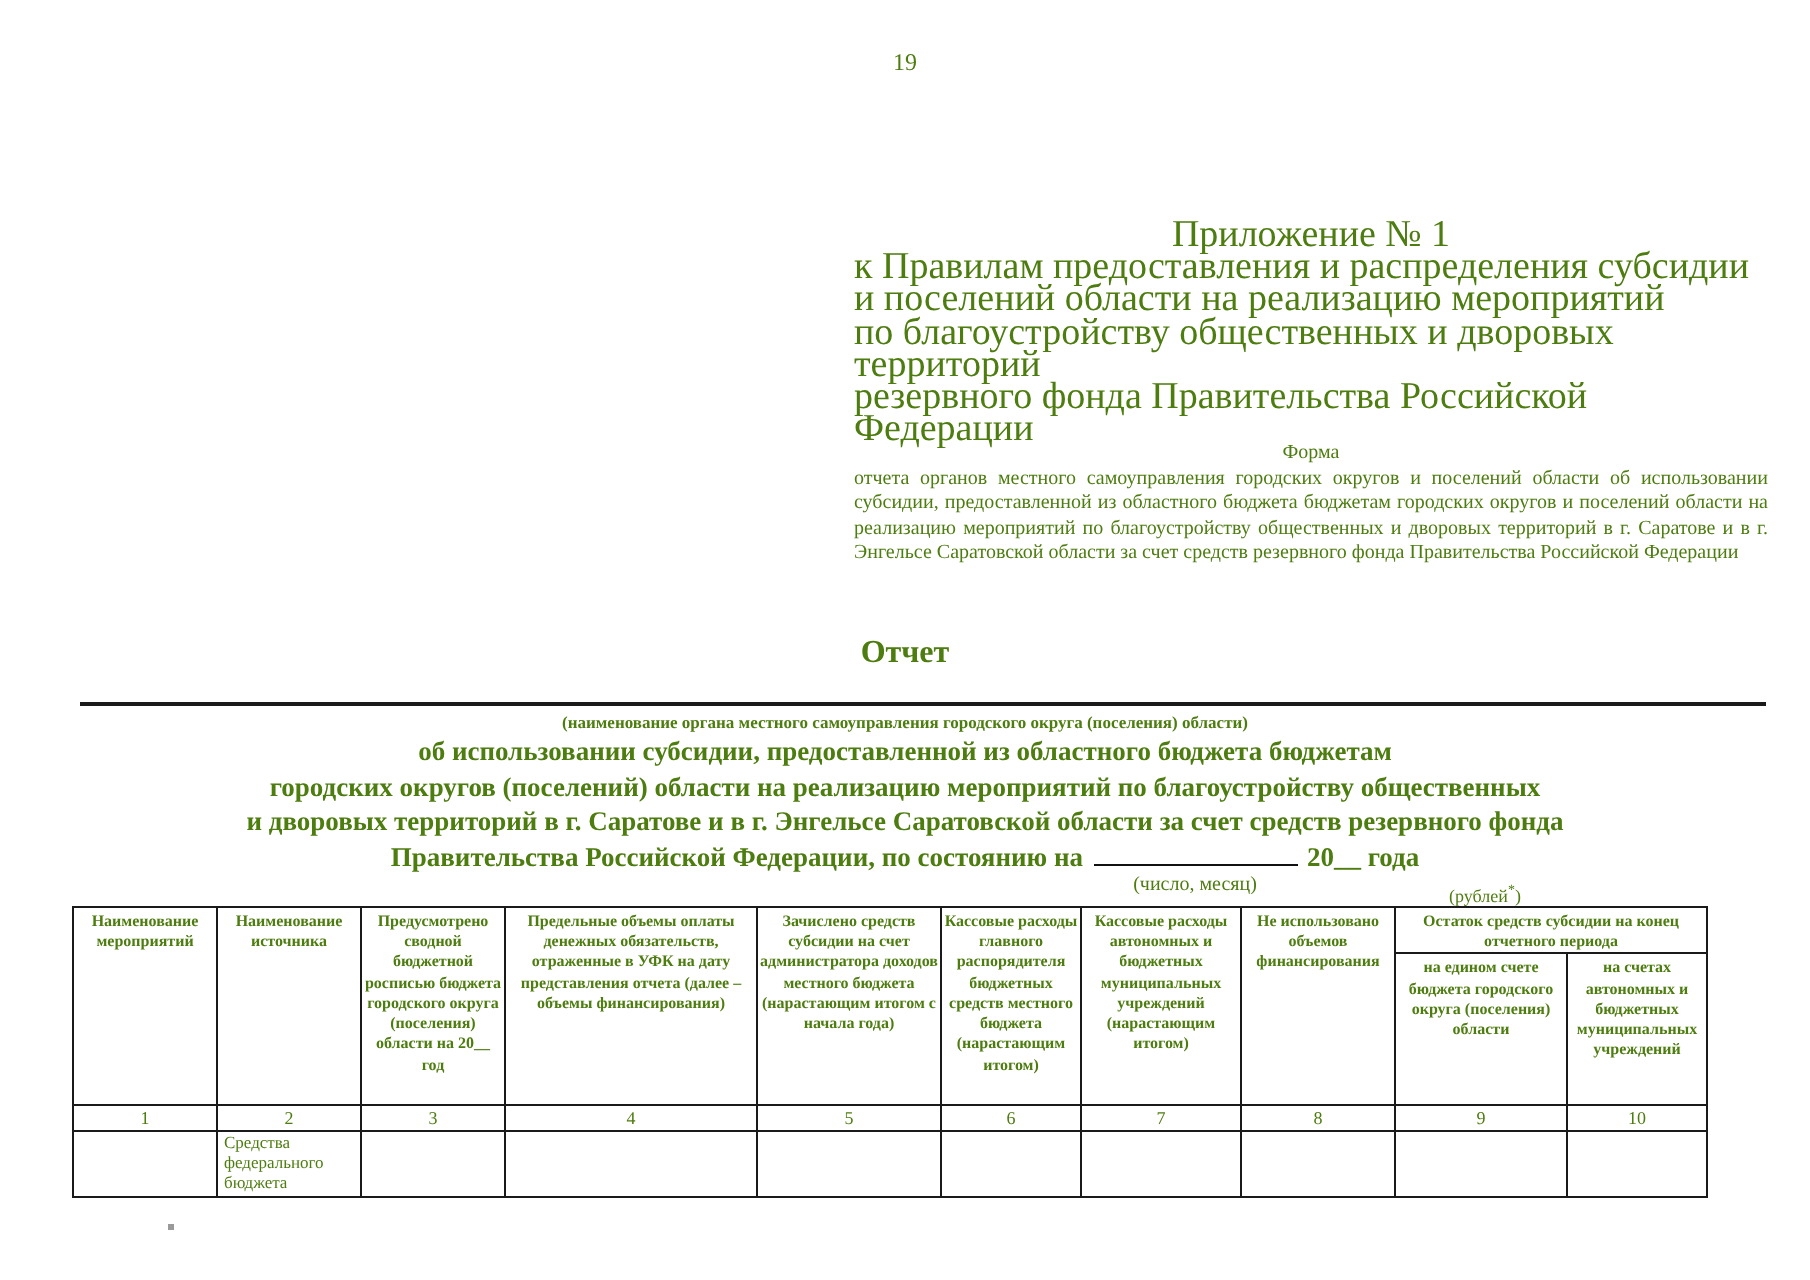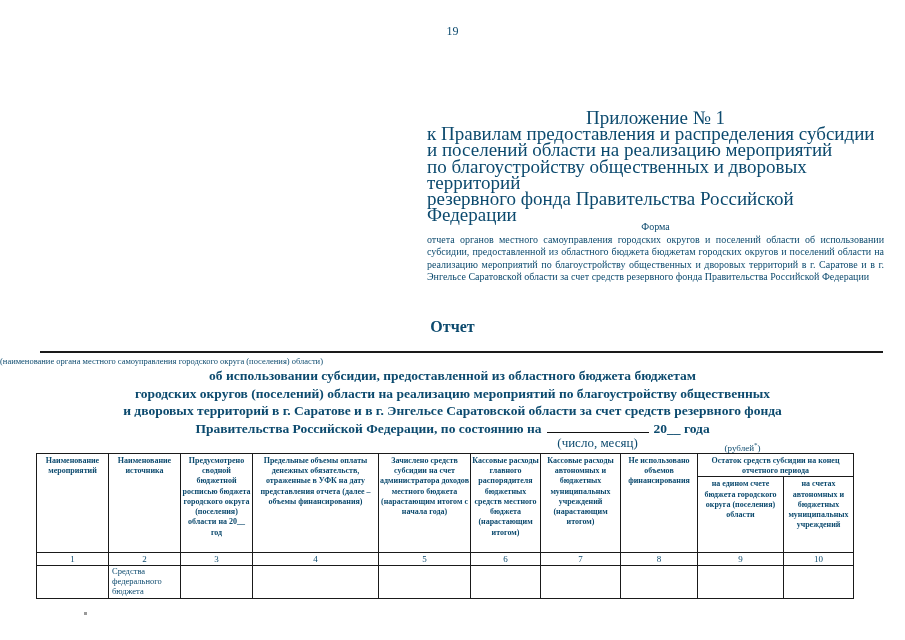--- a/index.html
+++ b/index.html
@@ -1,36 +1,36 @@
 <!DOCTYPE html>
 <html><head>
 <meta charset="utf-8">
 <style>
   html,body { margin:0; padding:0; background:#fff; }
   .page {
     position:relative; width:905px; height:640px; background:#ffffff;
-    font-family:"Liberation Serif", serif; color:#0c4a6e; overflow:hidden;
+    font-family:"Liberation Serif", serif; color:#4d7c0f; overflow:hidden;
   }
   .page-number { position:absolute; top:24px; left:0; right:0; text-align:center; font-size:12px; }
   .appendix { position:absolute; left:427px; top:110px; width:457px; font-size:19px; line-height:16.2px; }
   .appendix-title { text-align:center; }
   .form-block { position:absolute; left:427px; top:221px; width:457px; font-size:10px; line-height:12.6px; }
   .form-label { text-align:center; }
   .form-body { text-align:justify; }
   .report-title { position:absolute; top:318px; left:0; right:0; text-align:center; font-weight:bold; font-size:16px; }
   .org-line { position:absolute; left:40px; top:351px; width:843px; height:0; border-top:2px solid #1a1a1a; }
-  .org-caption { position:absolute; top:356px; left:0; right:0; text-align:left; font-size:8.5px; }
+  .org-caption { position:absolute; top:356px; left:0; right:0; text-align:center; font-size:8.5px;font-weight:bold; }
   .subtitle { position:absolute; top:367px; left:45px; width:815px; text-align:center; font-weight:bold; font-size:13.5px; line-height:17.5px; }
   .date-blank {
     display:inline-block; width:102px; height:12px; vertical-align:baseline;
     border-bottom:1.5px solid #111; position:relative; margin:0 5px;
   }
   .date-caption {
     position:absolute; top:14px; left:-20px; right:-20px; text-align:center;
-    font-size:13px; font-weight:normal; white-space:nowrap;
+    font-size:10px; font-weight:normal; white-space:nowrap;
   }
   .units-note { position:absolute; top:441px; left:690px; width:105px; text-align:center; font-size:9px; }
   .units-note sup { font-size:7px; }
   table.report-table {
     position:absolute; left:36px; top:453px; width:817px;
     border-collapse:collapse; table-layout:fixed;
   }
   .report-table th, .report-table td { border:1px solid #1a1a1a; overflow:hidden; }
   .report-table th {
     font-size:8px; font-weight:bold; text-align:center; vertical-align:top;

